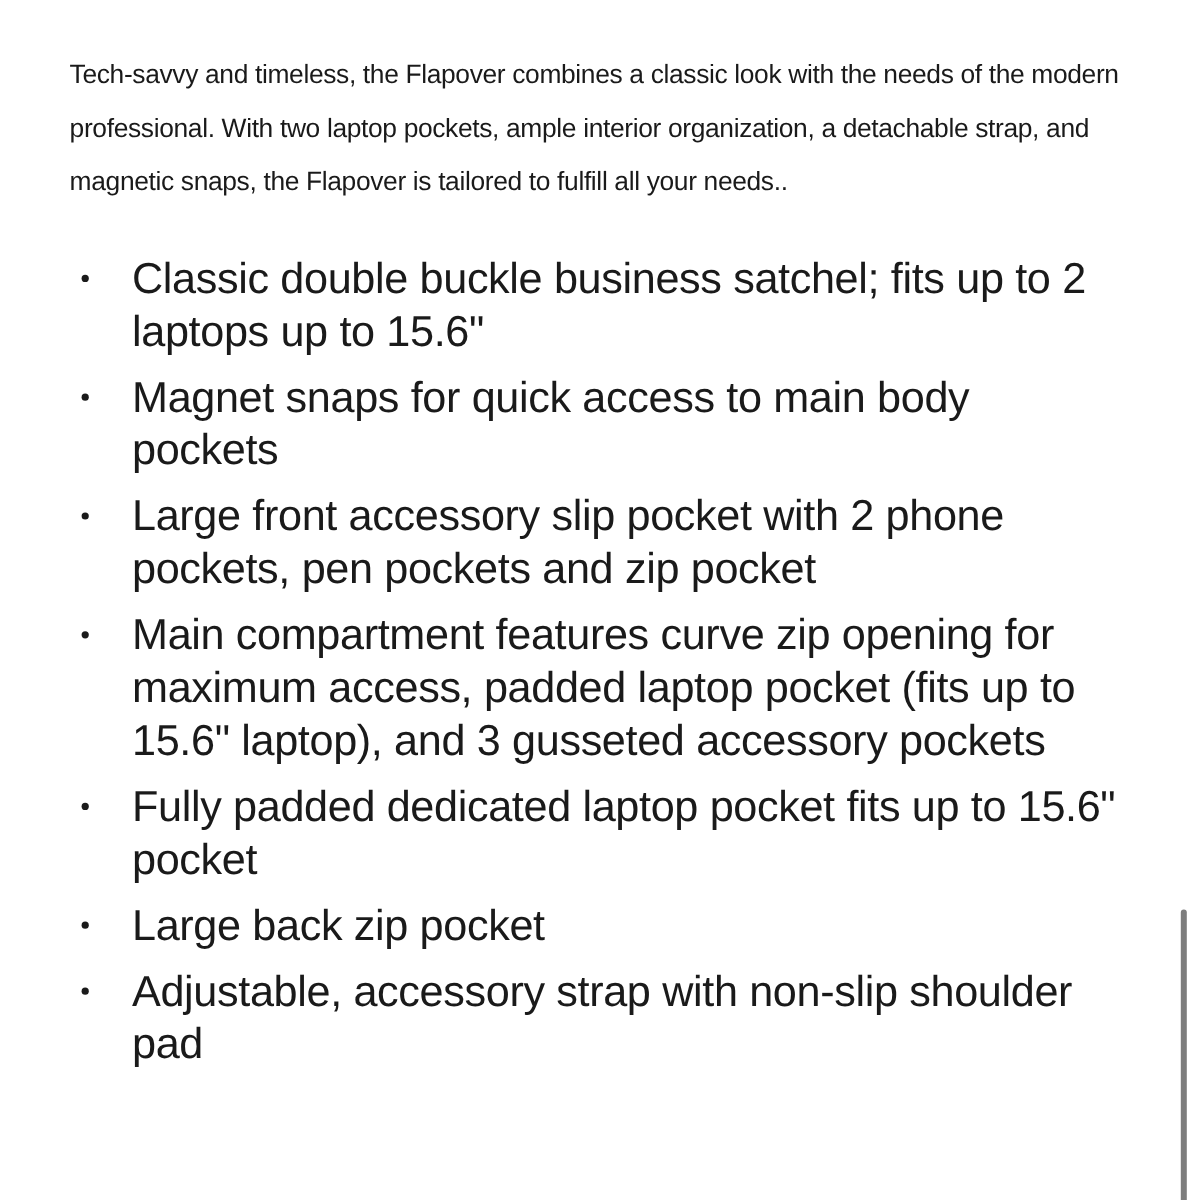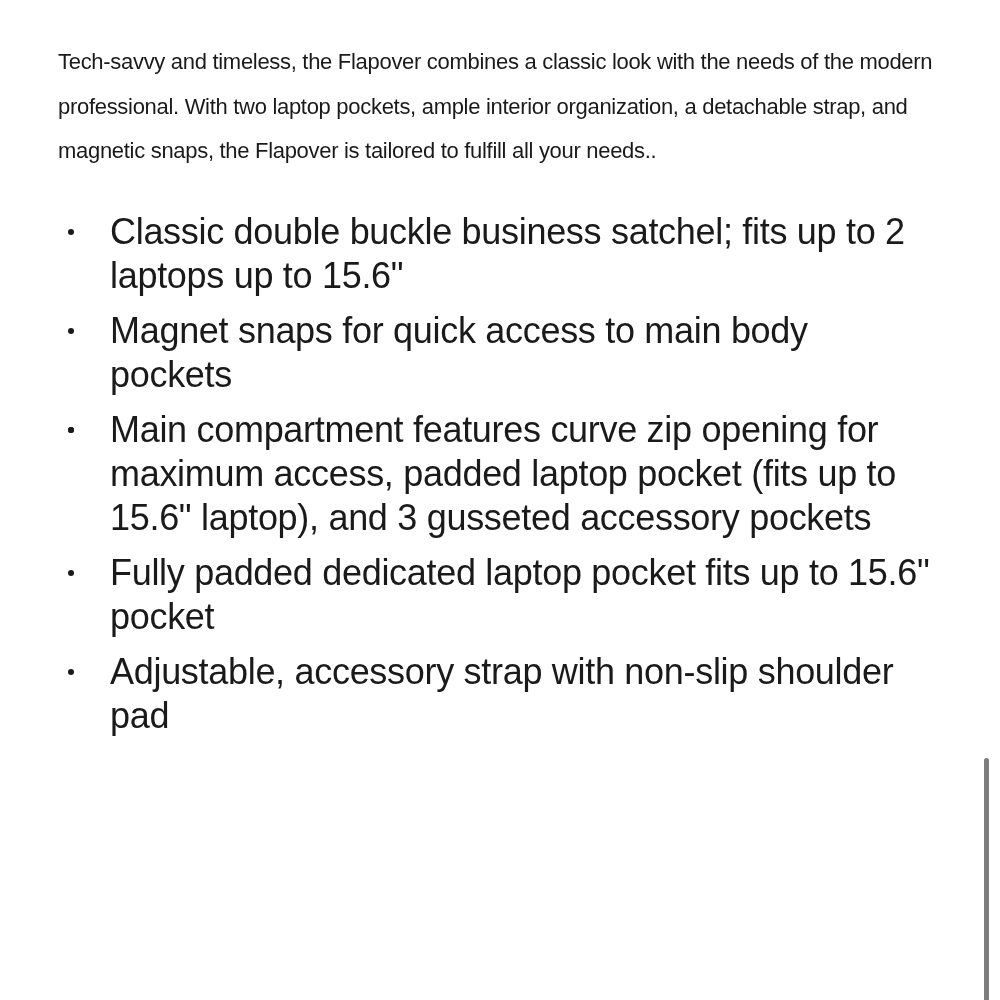--- a/index.html
+++ b/index.html
@@ -77,28 +77,33 @@
     <li class="feature">
       <span class="bullet"></span>
       <span>Classic double buckle business satchel; fits up to 2 laptops up to 15.6"</span>
     </li>
     <li class="feature">
       <span class="bullet"></span>
       <span>Magnet snaps for quick access to main body pockets</span>
     </li>
     <li class="feature">
       <span class="bullet"></span>
+      <span>Large front accessory slip pocket with 2 phone pockets, pen pockets and zip pocket</span>
     </li>
     <li class="feature">
       <span class="bullet"></span>
       <span>Main compartment features curve zip opening for maximum access, padded laptop pocket (fits up to 15.6" laptop), and 3 gusseted accessory pockets</span>
     </li>
     <li class="feature">
       <span class="bullet"></span>
       <span>Fully padded dedicated laptop pocket fits up to 15.6" pocket</span>
+    </li>
+    <li class="feature">
+      <span class="bullet"></span>
+      <span>Large back zip pocket</span>
     </li>
     <li class="feature">
       <span class="bullet"></span>
       <span>Adjustable, accessory strap with non-slip shoulder pad</span>
     </li>
   </ul>
 </div>
 
 <div class="scrollbar-track">
   <div class="scrollbar-thumb"></div>

